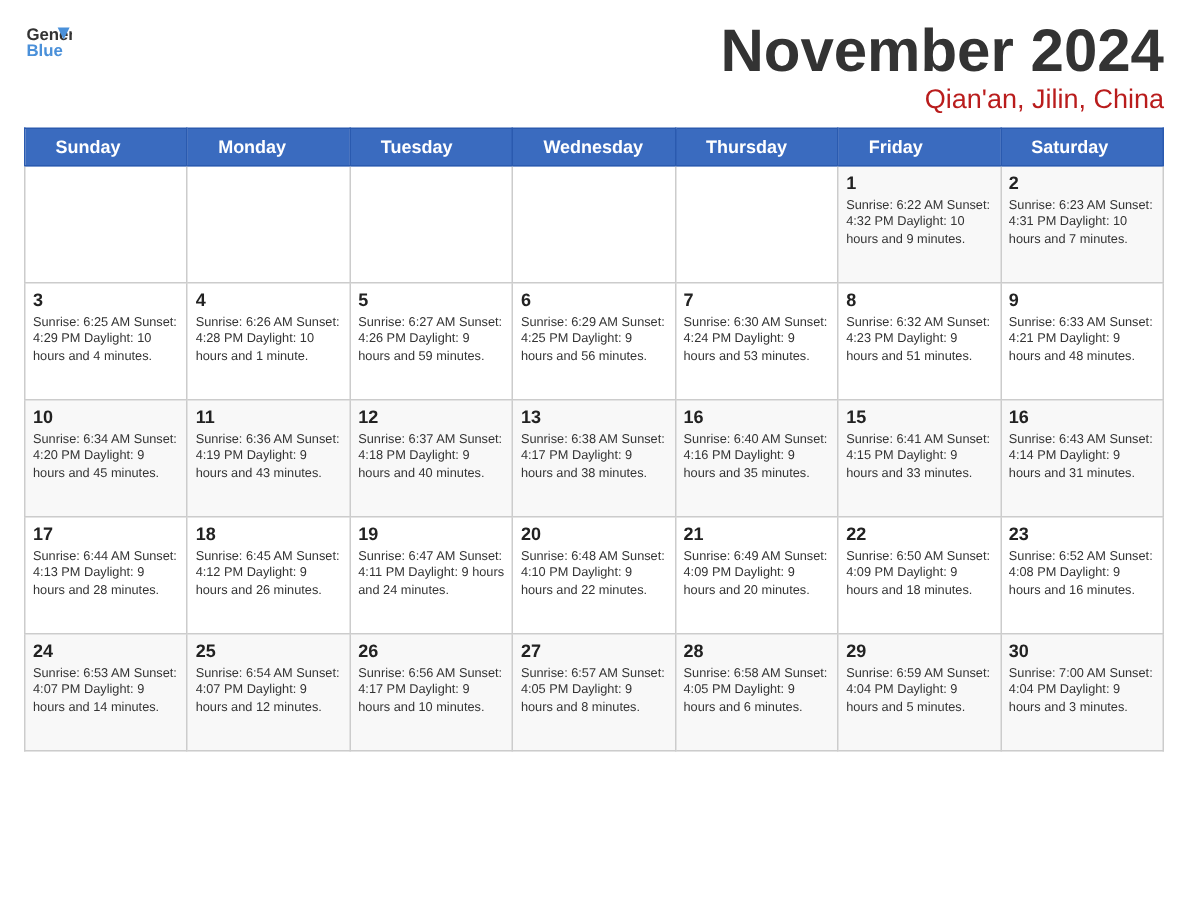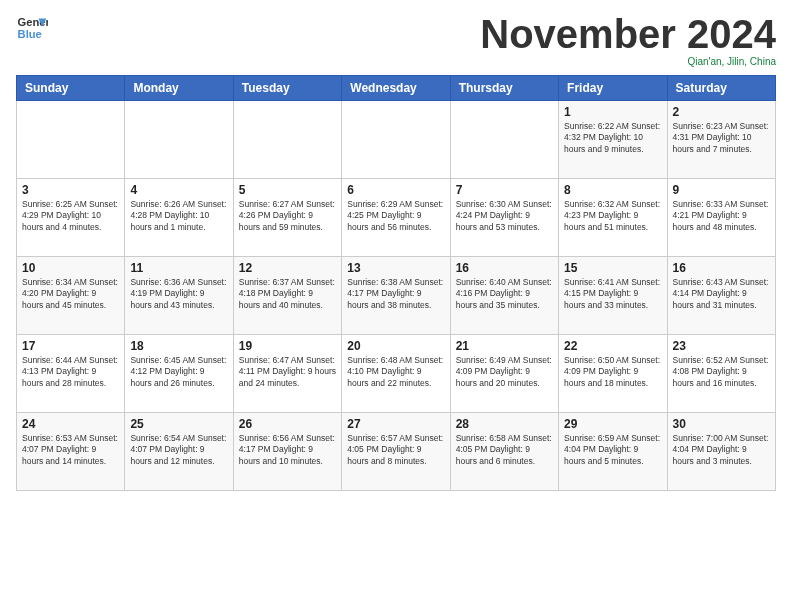--- a/index.html
+++ b/index.html
@@ -32,32 +32,32 @@
     .title-block {
       text-align: right;
     }
     .main-title {
       font-size: 40px;
       font-weight: bold;
       color: #333;
       line-height: 1.1;
     }
     .subtitle {
-      font-size: 10px;
-      color: #15803d;
+      font-size: 18px;
+      color: #b91c1c;
     }
     .calendar {
       width: 100%;
       border-collapse: collapse;
       font-size: 9.5px;
     }
     .calendar thead th {
       background: #3a6bbf;
       color: white;
-      padding: 5px 8px;
+      padding: 5px 20px;
       text-align: left;
       font-size: 12px;
       font-weight: bold;
       border: 1px solid #2a5aaf;
     }
     .calendar tbody td {
       border: 1px solid #ccc;
       vertical-align: top;
       padding: 4px 5px;
       width: calc(100% / 7);

